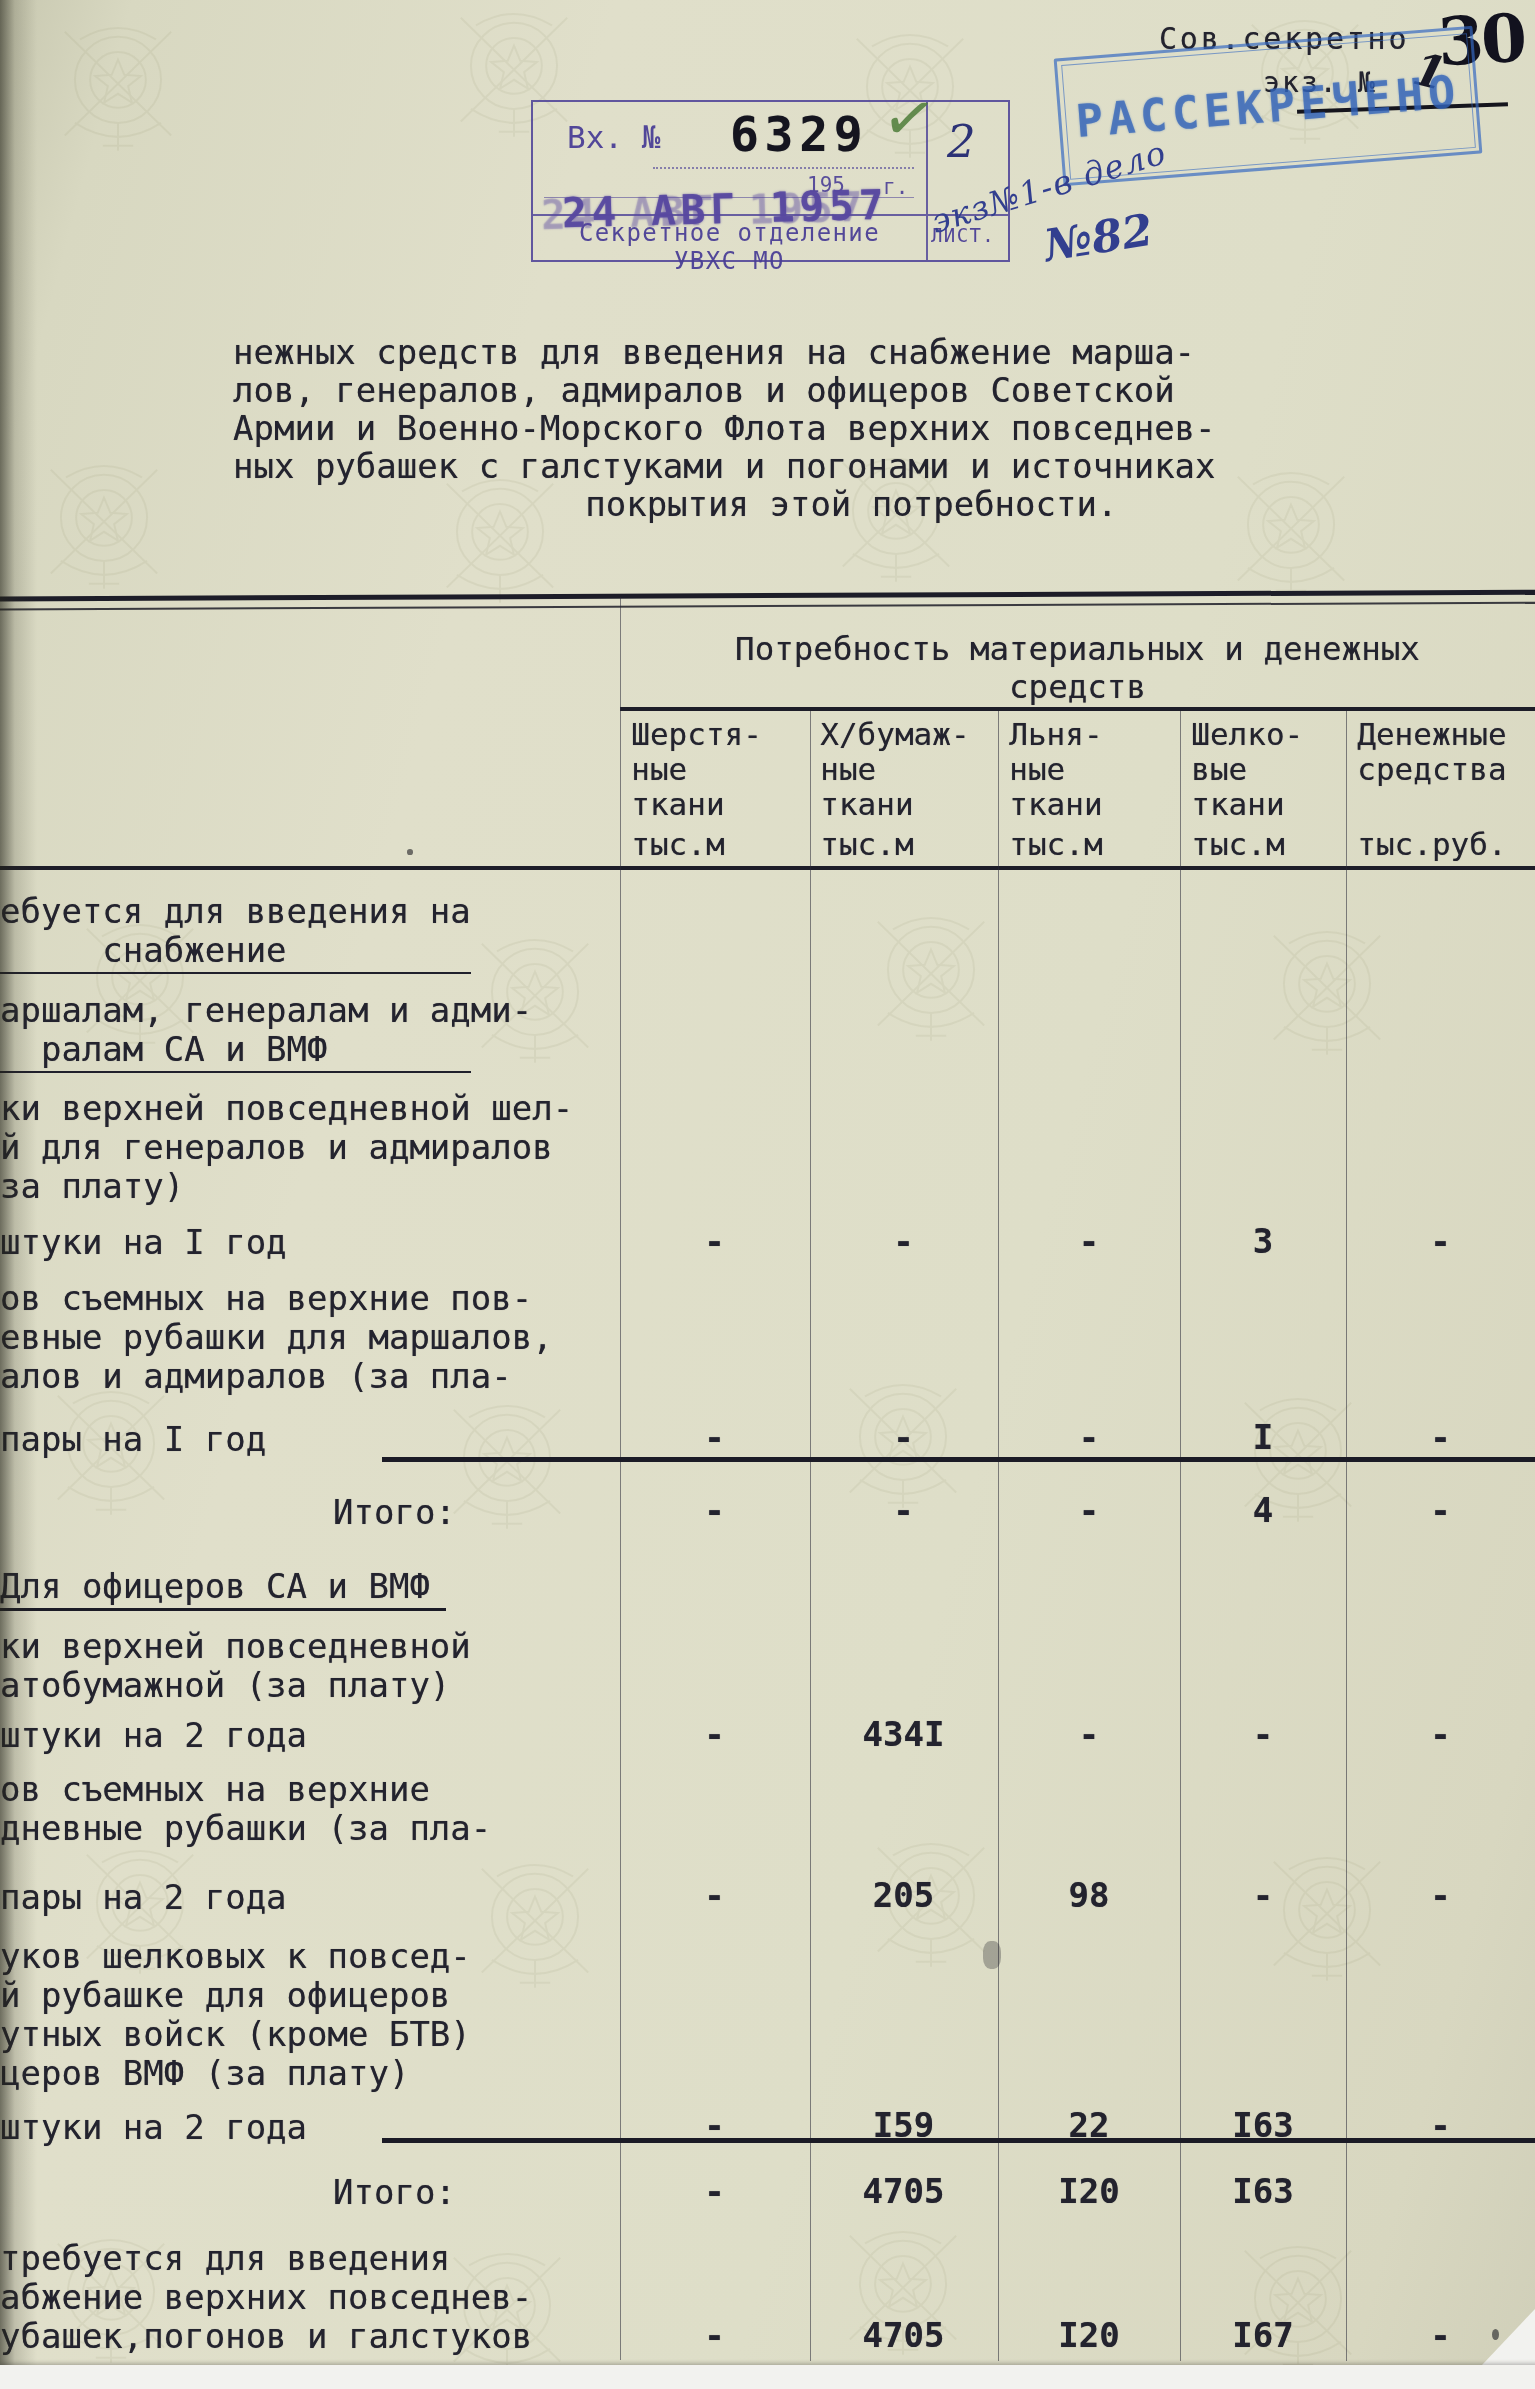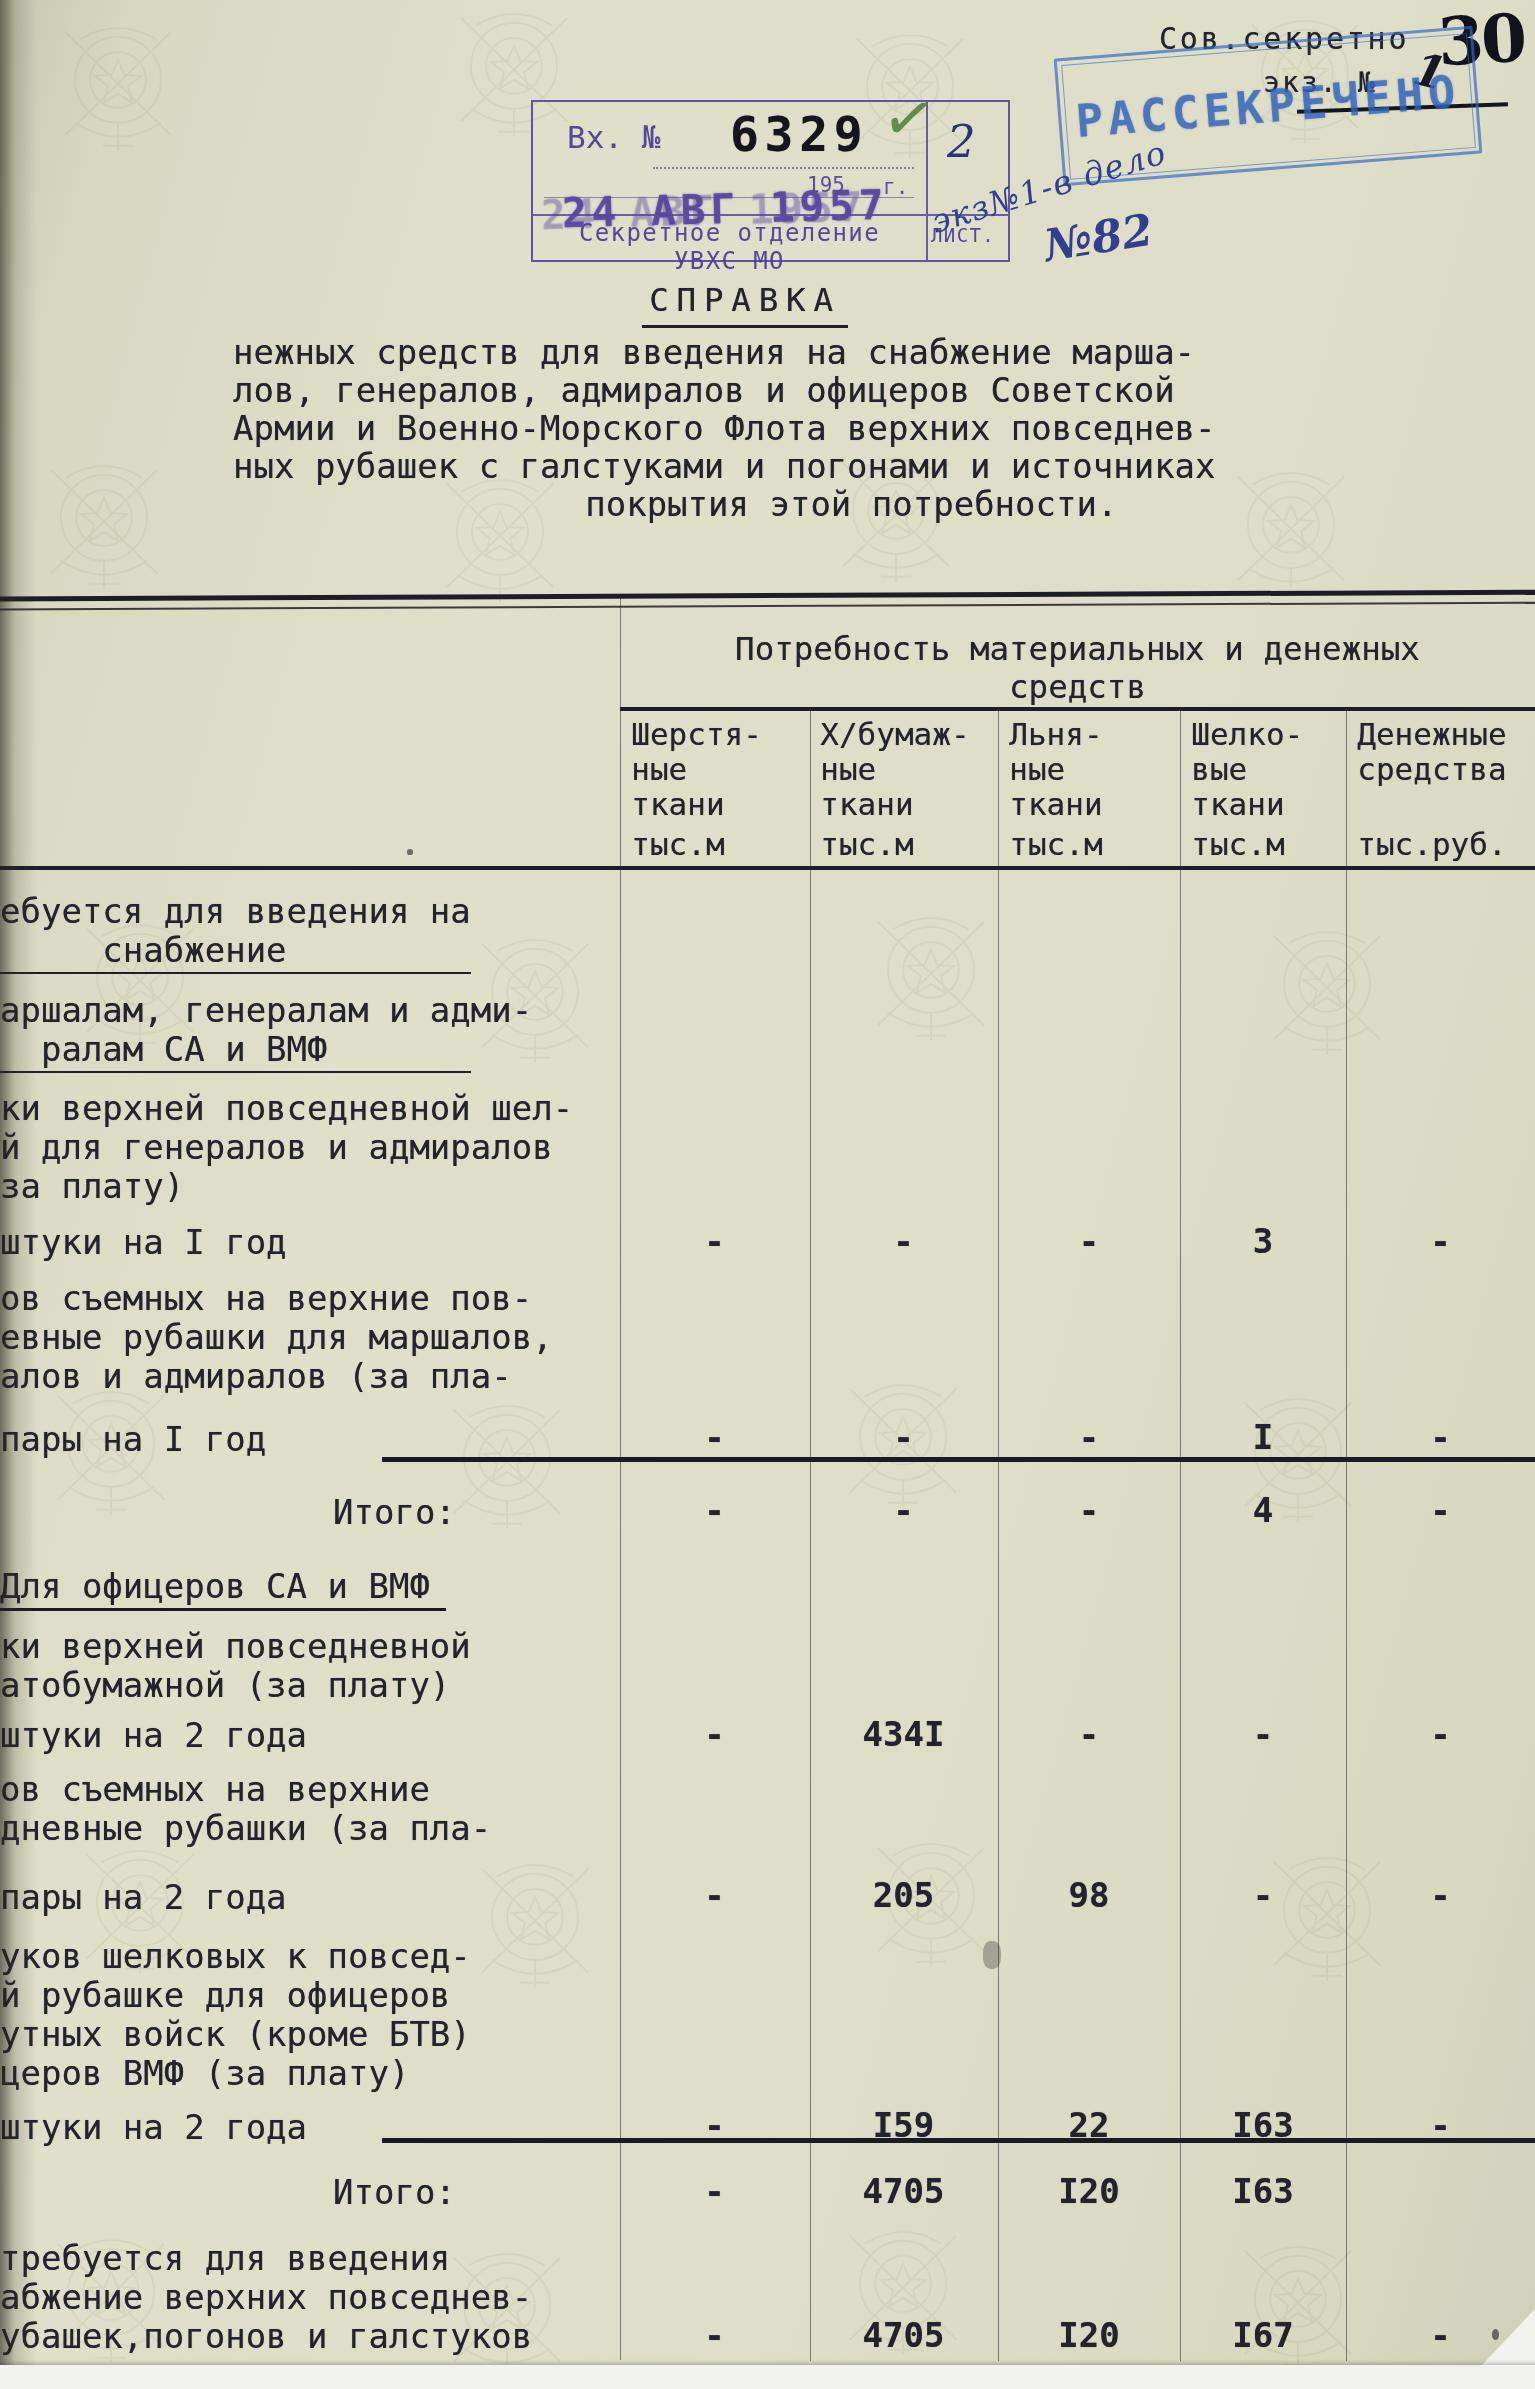--- a/index.html
+++ b/index.html
@@ -384,23 +384,20 @@
     </div>
     <div class="sheetnum">2</div>
     <div class="sheetlab">ЛИСТ.</div>
   </div>
   <div class="datestamp">24 АВГ 1957</div>
   <div class="check">✓</div>
 
   <div class="handnote">экз№1-в дело</div>
   <div class="handnum">№82</div>
 
-  <div class="titlewrap">
-    <span class="title typed">СПРАВКА</span>
-  </div>
   <div class="intro typed" id="intro">
       <div class="iline">нежных средств для введения на снабжение марша-</div>
       <div class="iline">лов, генералов, адмиралов и офицеров Советской</div>
       <div class="iline">Армии и Военно-Морского Флота верхних повседнев-</div>
       <div class="iline">ных рубашек с галстуками и погонами и источниках</div>
       <div class="iline">          покрытия этой потребности.</div>
     </div>
 
   <div class="ghead typed">
     <div>Потребность материальных и денежных</div>

